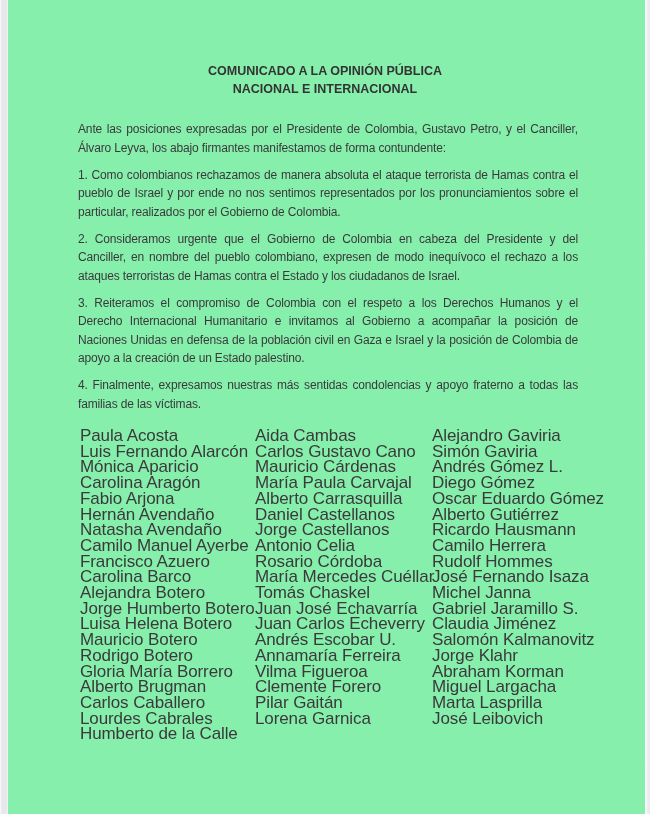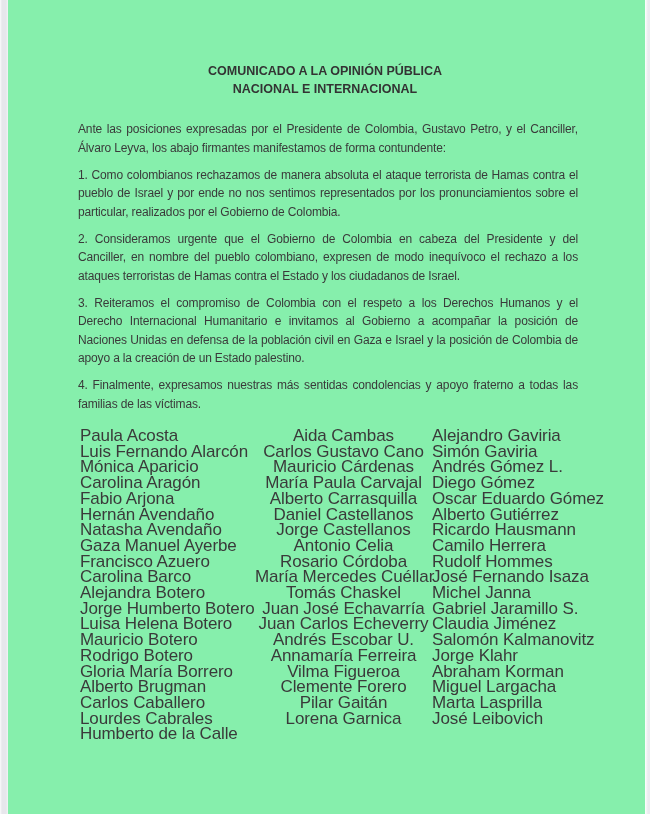--- a/index.html
+++ b/index.html
@@ -56,21 +56,21 @@
     position: absolute;
     top: 428px;
     left: 80px;
     width: 512px;
     display: flex;
     flex-direction: row;
     font-size: 17px;
     letter-spacing: -0.1px;
   }
   .sig-col-1 { width: 175px; }
-  .sig-col-2 { width: 177px; text-align: center; }
+  .sig-col-2 { width: 177px; }
   .sig-col-3 { width: 160px; }
   .sig-name {
     line-height: 15.7px;
     white-space: nowrap;
   }
 </style>
 </head>
 <body>
 
 <div class="page">
@@ -92,21 +92,21 @@
 
   <div class="signatories">
     <div class="sig-col-1">
         <div class="sig-name">Paula Acosta</div>
         <div class="sig-name">Luis Fernando Alarcón</div>
         <div class="sig-name">Mónica Aparicio</div>
         <div class="sig-name">Carolina Aragón</div>
         <div class="sig-name">Fabio Arjona</div>
         <div class="sig-name">Hernán Avendaño</div>
         <div class="sig-name">Natasha Avendaño</div>
-        <div class="sig-name">Gaza Manuel Ayerbe</div>
+        <div class="sig-name">Camilo Manuel Ayerbe</div>
         <div class="sig-name">Francisco Azuero</div>
         <div class="sig-name">Carolina Barco</div>
         <div class="sig-name">Alejandra Botero</div>
         <div class="sig-name">Jorge Humberto Botero</div>
         <div class="sig-name">Luisa Helena Botero</div>
         <div class="sig-name">Mauricio Botero</div>
         <div class="sig-name">Rodrigo Botero</div>
         <div class="sig-name">Gloria María Borrero</div>
         <div class="sig-name">Alberto Brugman</div>
         <div class="sig-name">Carlos Caballero</div>

